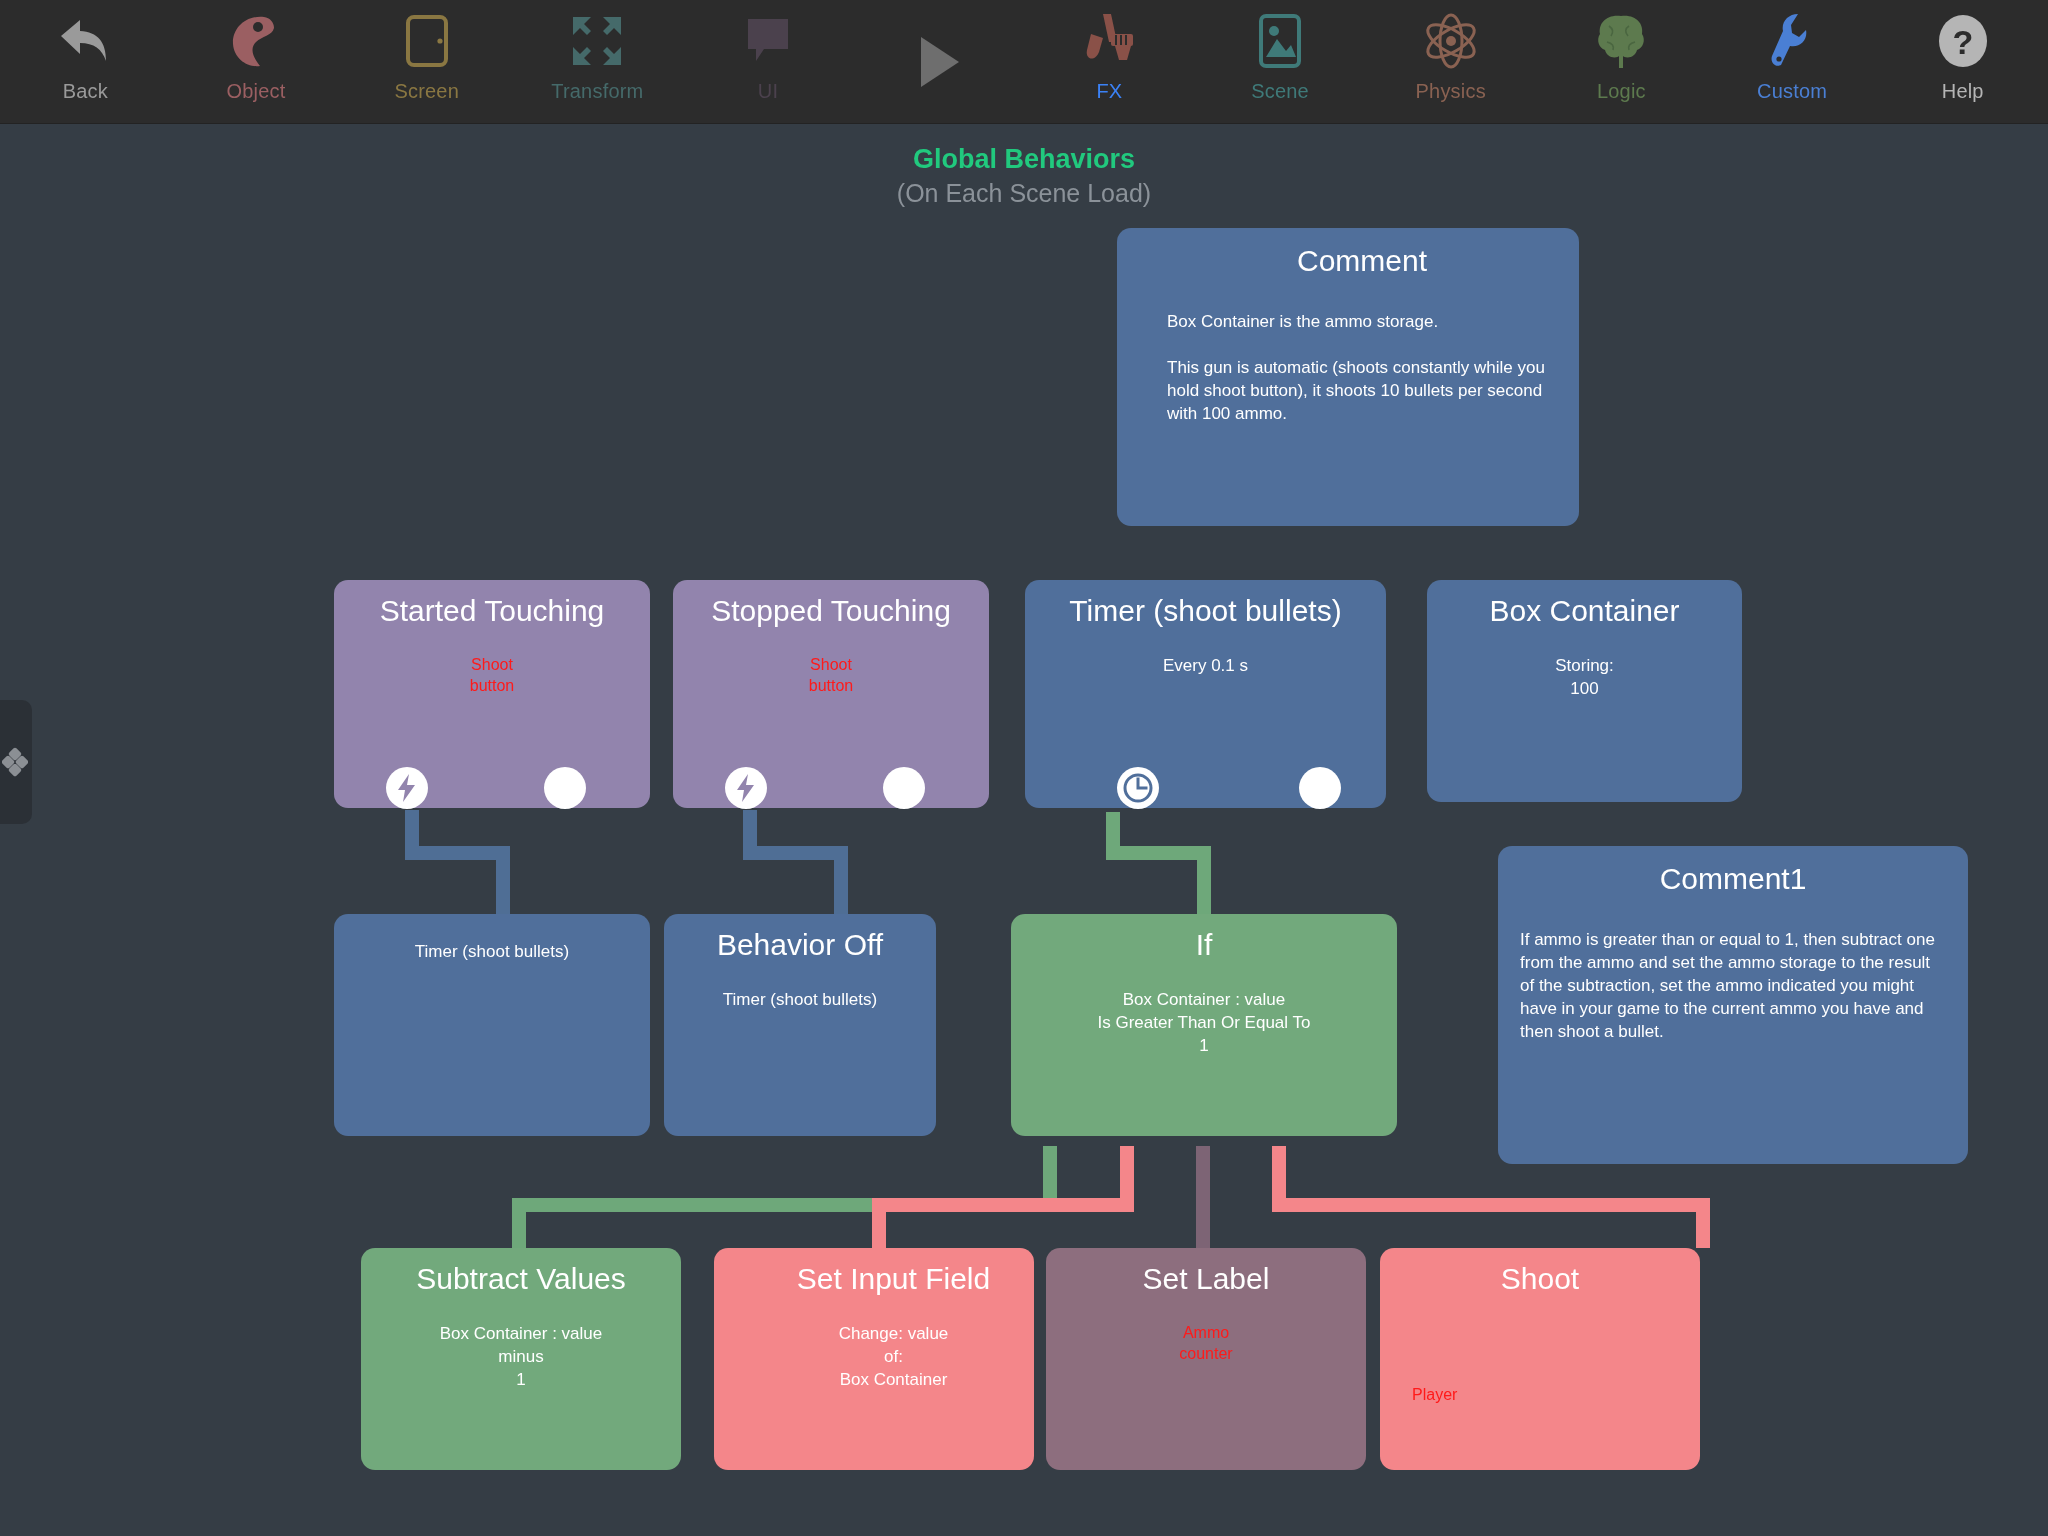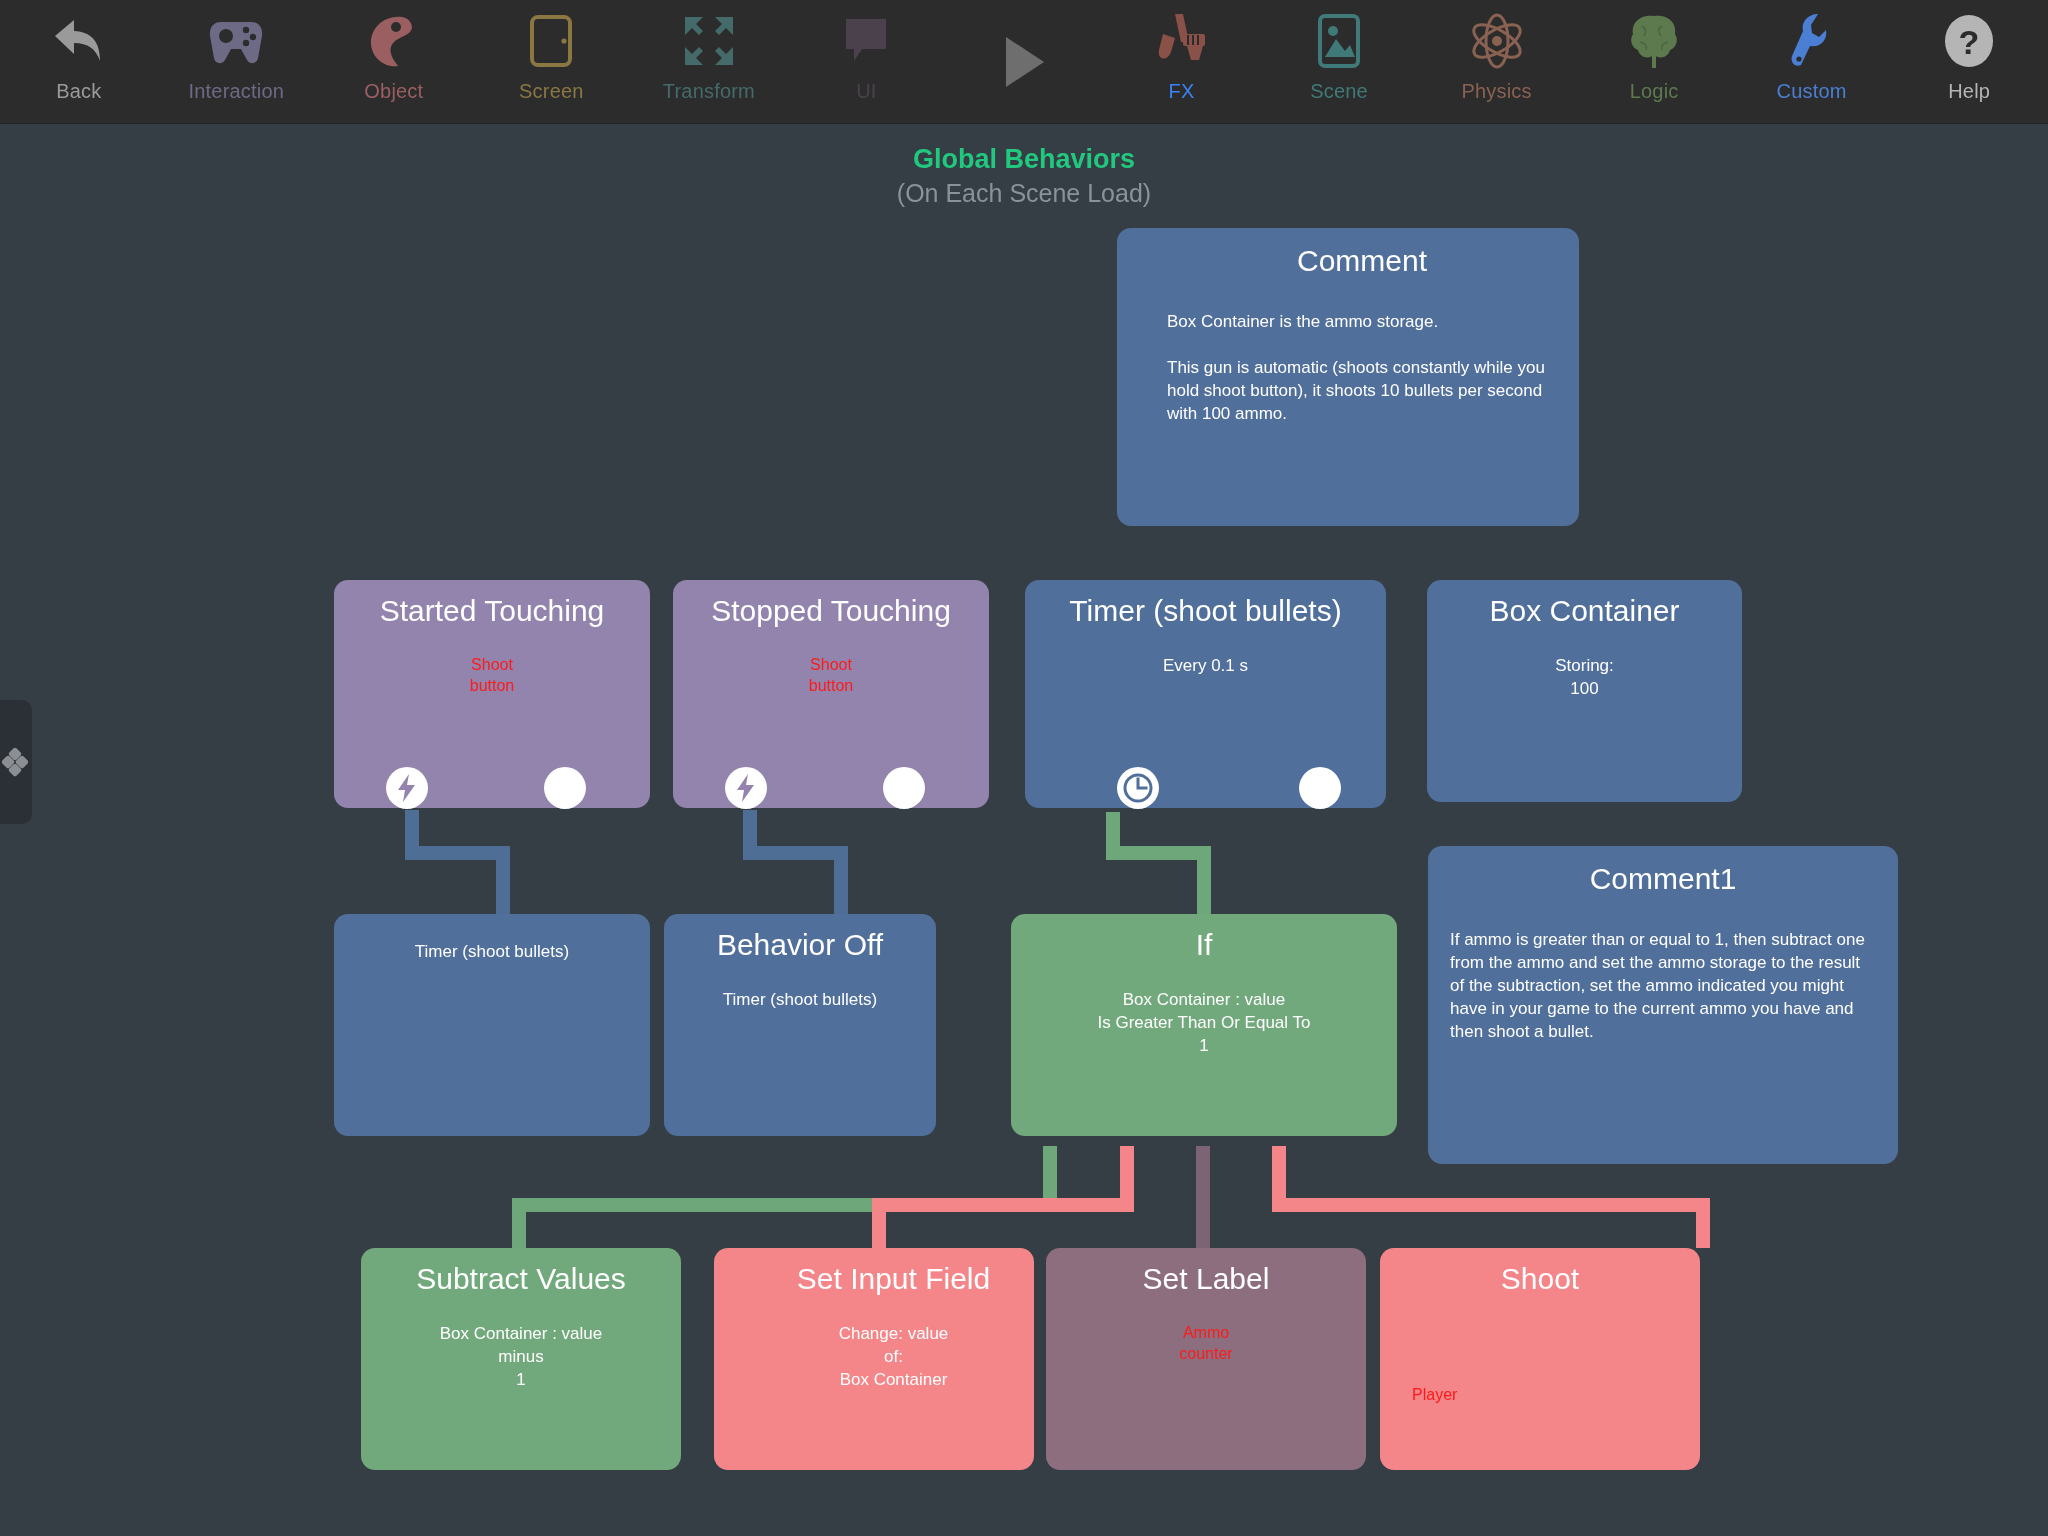--- a/index.html
+++ b/index.html
@@ -99,32 +99,20 @@
 
     <div class="tb-item">
       <div class="tb-icon">
         <svg width="58" height="50" viewBox="0 0 58 50">
           <path d="M24 4 L5 20 L24 38 L24 27 C38 27 46 33 50 45 C50 26 42 16 24 15 Z" fill="#9a9a9a"></path>
         </svg>
       </div>
       <div class="tb-label" style="color:#9a9a9a">Back</div>
     </div>
 
-    <div class="tb-item">
-      <div class="tb-icon">
-        <svg width="62" height="50" viewBox="0 0 62 50">
-          <path d="M16 6 H46 C54 6 58 12 57 20 L53 42 C52 48 45 49 42 44 L36 33 H26 L20 44 C17 49 10 48 9 42 L5 20 C4 12 8 6 16 6 Z" fill="#6d6a86"></path>
-          <circle cx="21" cy="20" r="7" fill="#2c2c2c"></circle>
-          <circle cx="41" cy="14" r="3.2" fill="#2c2c2c"></circle>
-          <circle cx="48" cy="21" r="3.2" fill="#2c2c2c"></circle>
-          <circle cx="41" cy="27" r="3.2" fill="#2c2c2c"></circle>
-        </svg>
-      </div>
-      <div class="tb-label" style="color:#6d6a86">Interaction</div>
-    </div>
 
     <div class="tb-item">
       <div class="tb-icon">
         <svg width="52" height="54" viewBox="0 0 52 54">
           <path d="M34 3 C14 1 2 16 3 30 C4 45 18 54 30 52 C22 42 20 34 26 28 C32 22 42 22 44 14 C44 8 40 4 34 3 Z" fill="#9b5f62"></path>
           <circle cx="28" cy="13" r="5" fill="#2c2c2c"></circle>
         </svg>
       </div>
       <div class="tb-label" style="color:#9b5f62">Object</div>
     </div>
@@ -332,21 +320,21 @@
     </div>
     <div class="port" style="left:274px; top:187px;"></div>
   </div>
 
   <div class="node blue" style="left:1427px; top:580px; width:315px; height:222px;">
     <div class="node-title">Box Container</div>
     <div class="node-body">Storing:
 100</div>
   </div>
 
-  <div class="node blue" style="left:1428px; top:846px; width:470px; height:318px;">
+  <div class="node blue" style="left:1498px; top:846px; width:470px; height:318px;">
     <div class="cmt-title">Comment1</div>
     <div class="cmt-body">If ammo is greater than or equal to 1, then subtract one from the ammo and set the ammo storage to the result of the subtraction, set the ammo indicated you might have in your game to the current ammo you have and then shoot a bullet.</div>
 
   </div>
 
   <div class="node blue" style="left:334px; top:914px; width:316px; height:222px;">
     <div class="node-body">Timer (shoot bullets)</div>
 
   </div>
 

